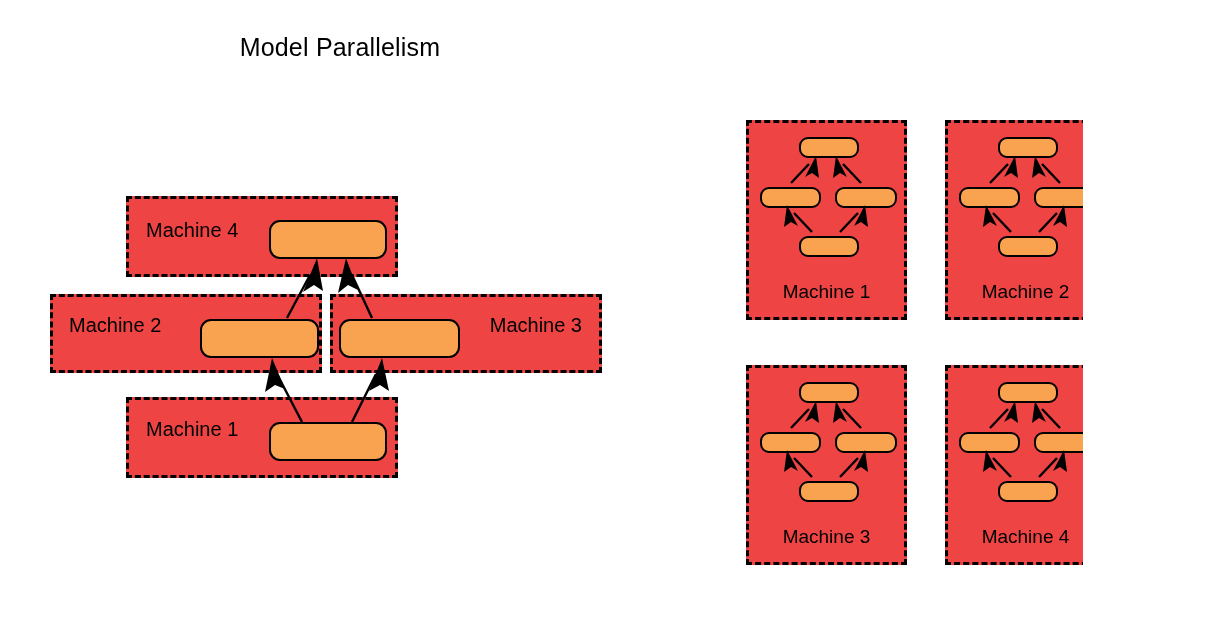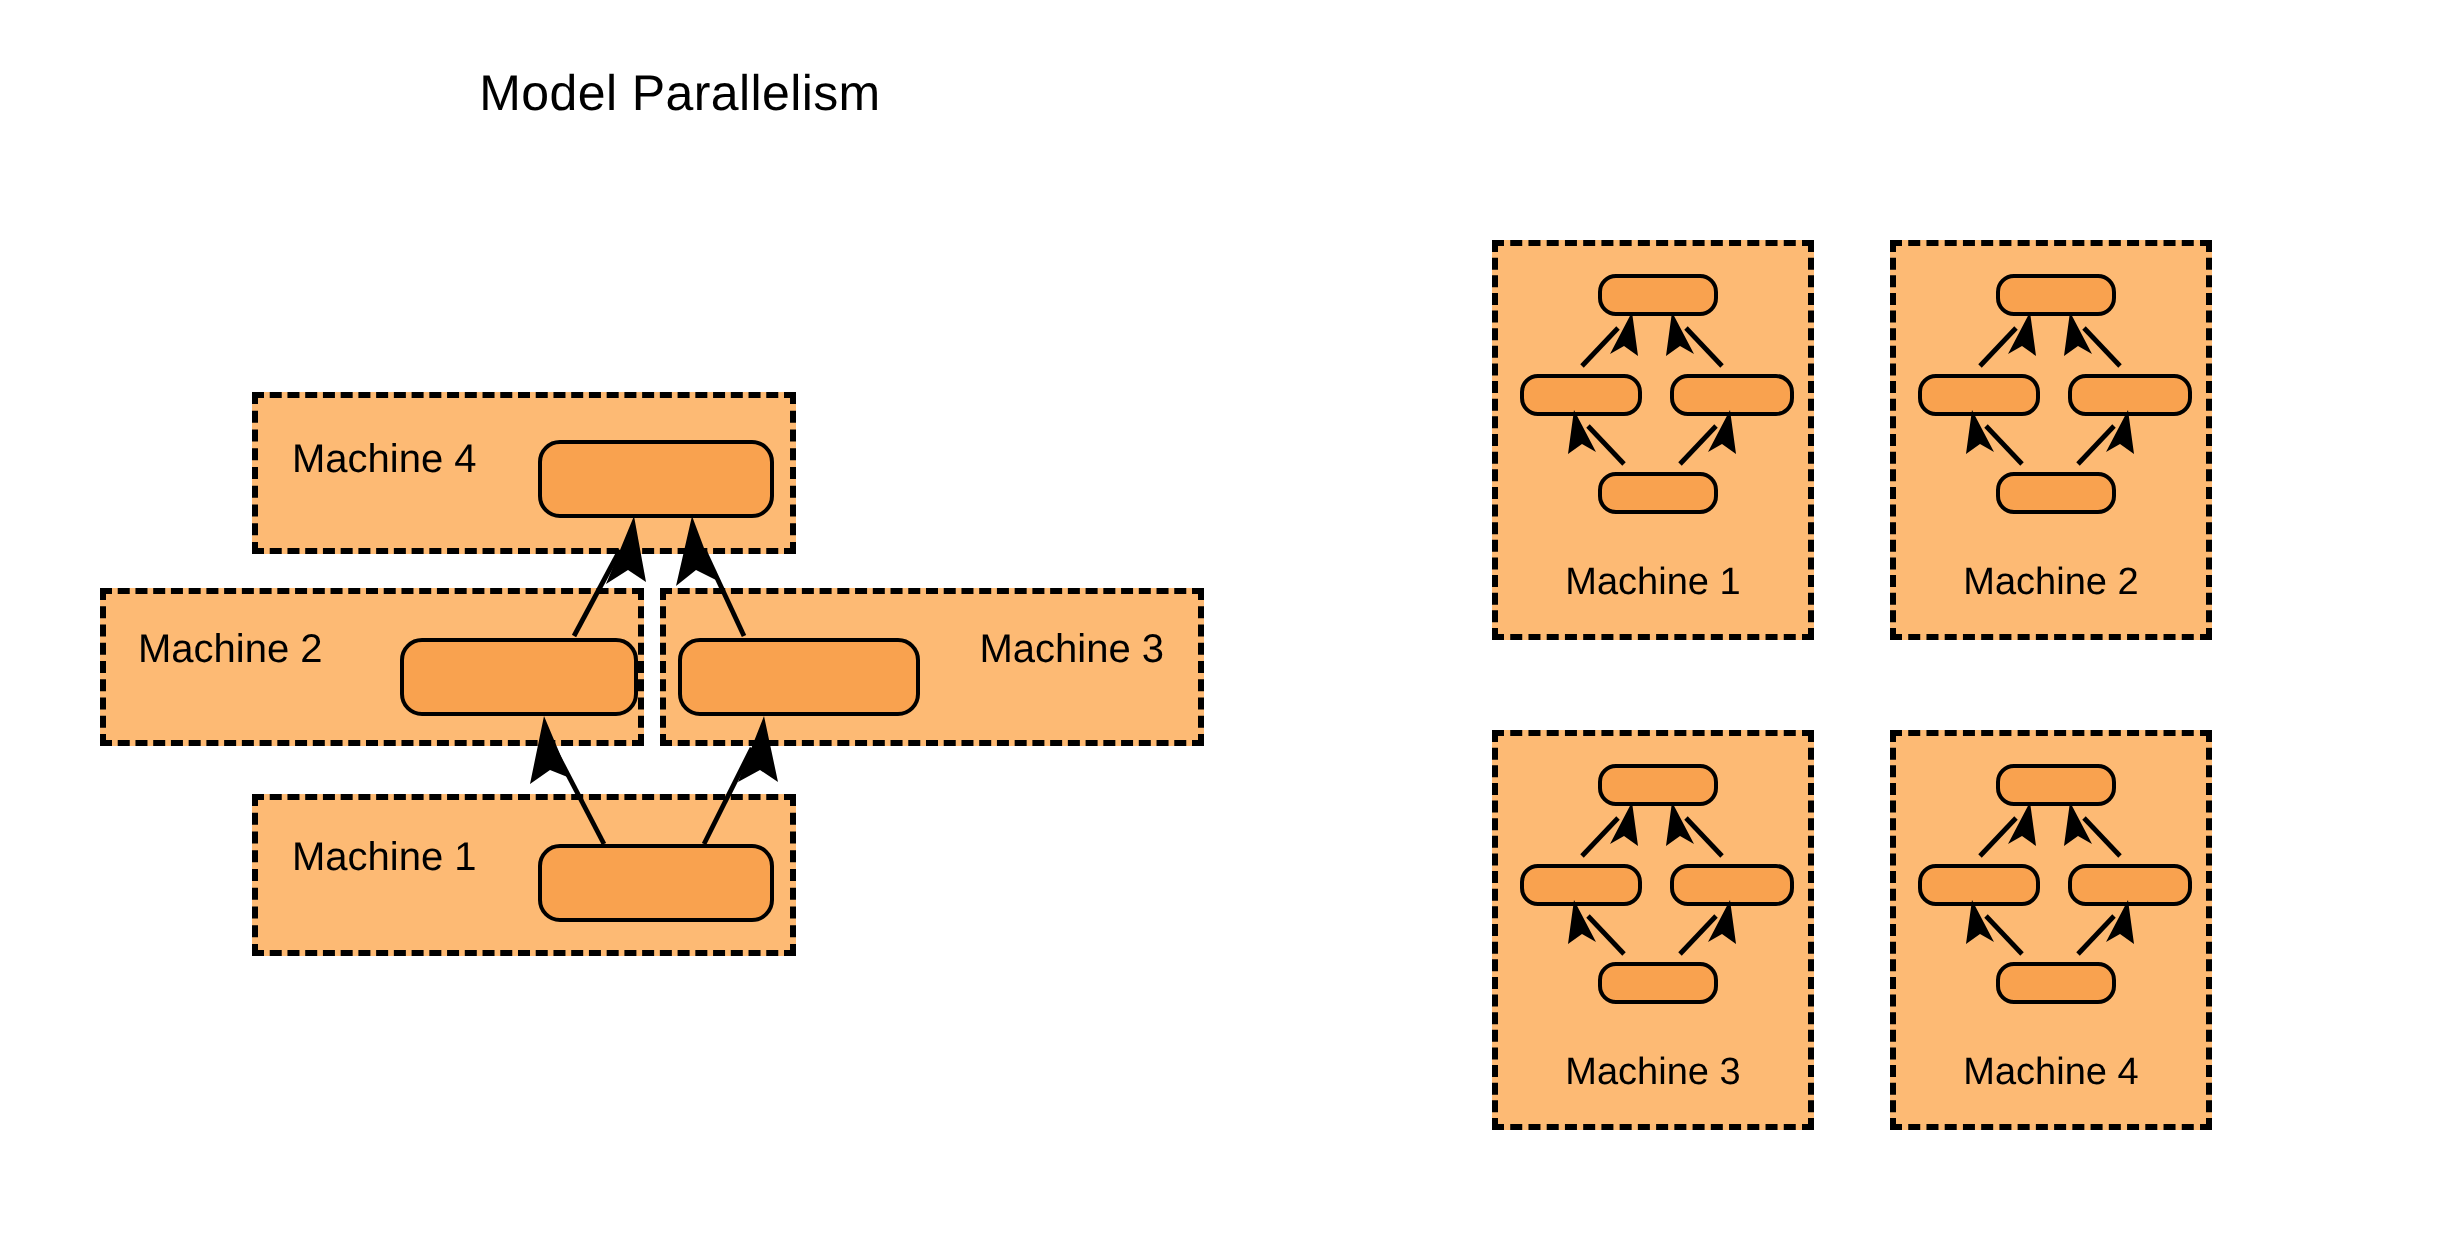--- a/index.html
+++ b/index.html
@@ -6,42 +6,42 @@
   html, body {
     margin: 0;
     padding: 0;
     background: #ffffff;
   }
   body {
     font-family: "Liberation Sans", sans-serif;
   }
   #canvas {
     position: relative;
-    width: 1232px;
+    width: 1083px;
     height: 624px;
     background: #ffffff;
     overflow: hidden;
   }
 
   
   .panel-title {
     position: absolute;
     font-size: 25px;
     color: #000000;
     white-space: nowrap;
     text-align: center;
     letter-spacing: 0.2px;
   }
   #title-model  { left: 130px; top: 33px; width: 420px; }
   #title-data   { left: 770px; top: 33px; width: 310px; }
 
   
   .machine-box {
     position: absolute;
-    background: #fdba74;
+    background: #ef4444;
     border: 3px dashed #000000;
     box-sizing: border-box;
   }
 
   
   .mp-label {
     position: absolute;
     font-size: 20px;
     color: #000000;
     white-space: nowrap;

